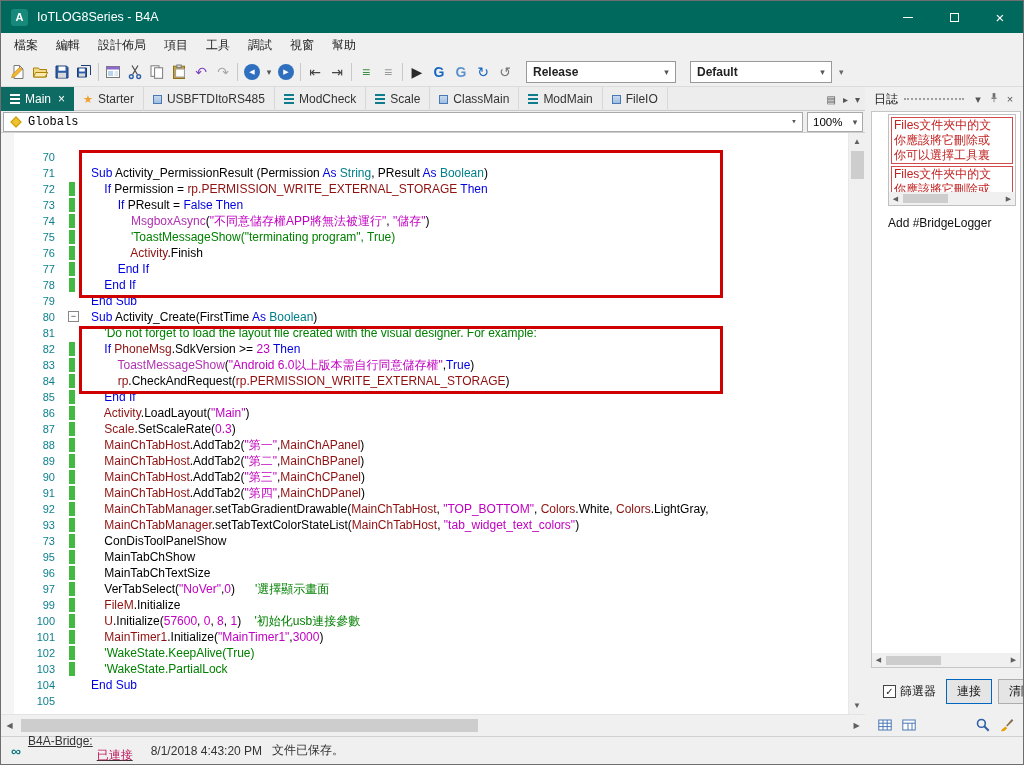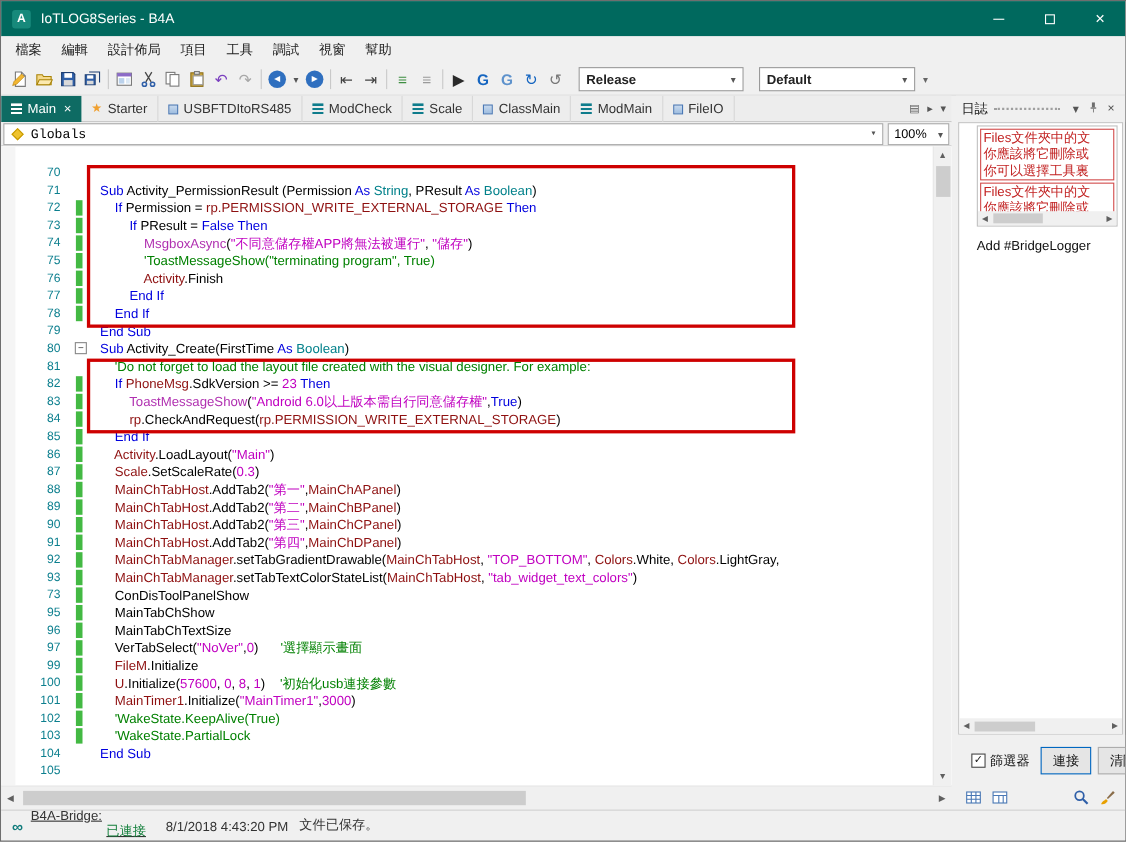--- a/index.html
+++ b/index.html
@@ -110,21 +110,21 @@
   .btn.clear { margin-left:6px; }
   .panel-icons { height:22px; display:flex; align-items:center; padding:0 8px; gap:8px; background:#F0F0F0; flex:none; }
   .pi { width:16px; height:16px; flex:none; }
   .pi svg { width:16px; height:16px; }
   .pi-spacer { flex:1; }
 
   
   .statusbar { position:absolute; left:0; right:0; bottom:0; height:28px; background:#F0F0F0; border-top:1px solid #D0D0D0; display:flex; align-items:center; padding:0 10px; font-size:12px; color:#333; }
   .bridge-icon { color:#0F7B7B; font-size:14px; margin-right:7px; font-weight:bold; }
   .bridge-link { border-bottom:3px solid #1d4ed8; padding-bottom:1px; display:flex; gap:4px;text-decoration:underline; }
-  .bridge-link .teal { color:#15803d;margin-top:13px; }
+  .bridge-link .teal { color:#be185d;margin-top:13px; }
   .ts { margin-left:18px; }
   .msg { margin-left:10px; }
 </style>
 </head>
 <body>
 
 <div class="window">
 
   <div class="titlebar">
     <span class="logo">A</span>

